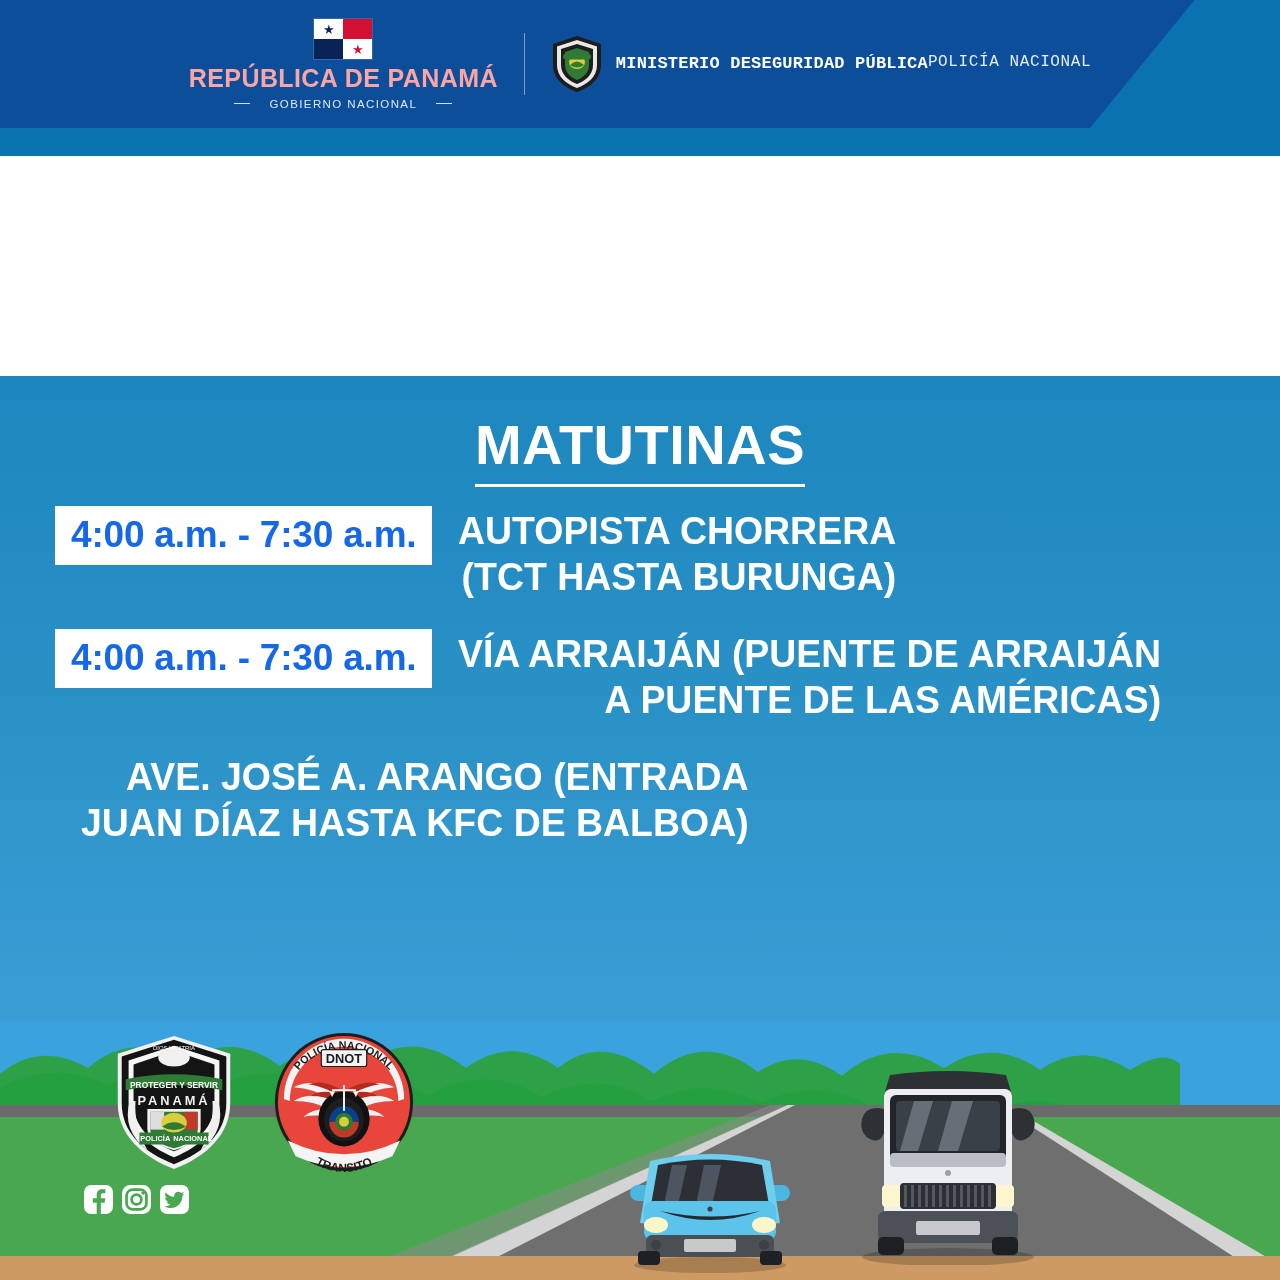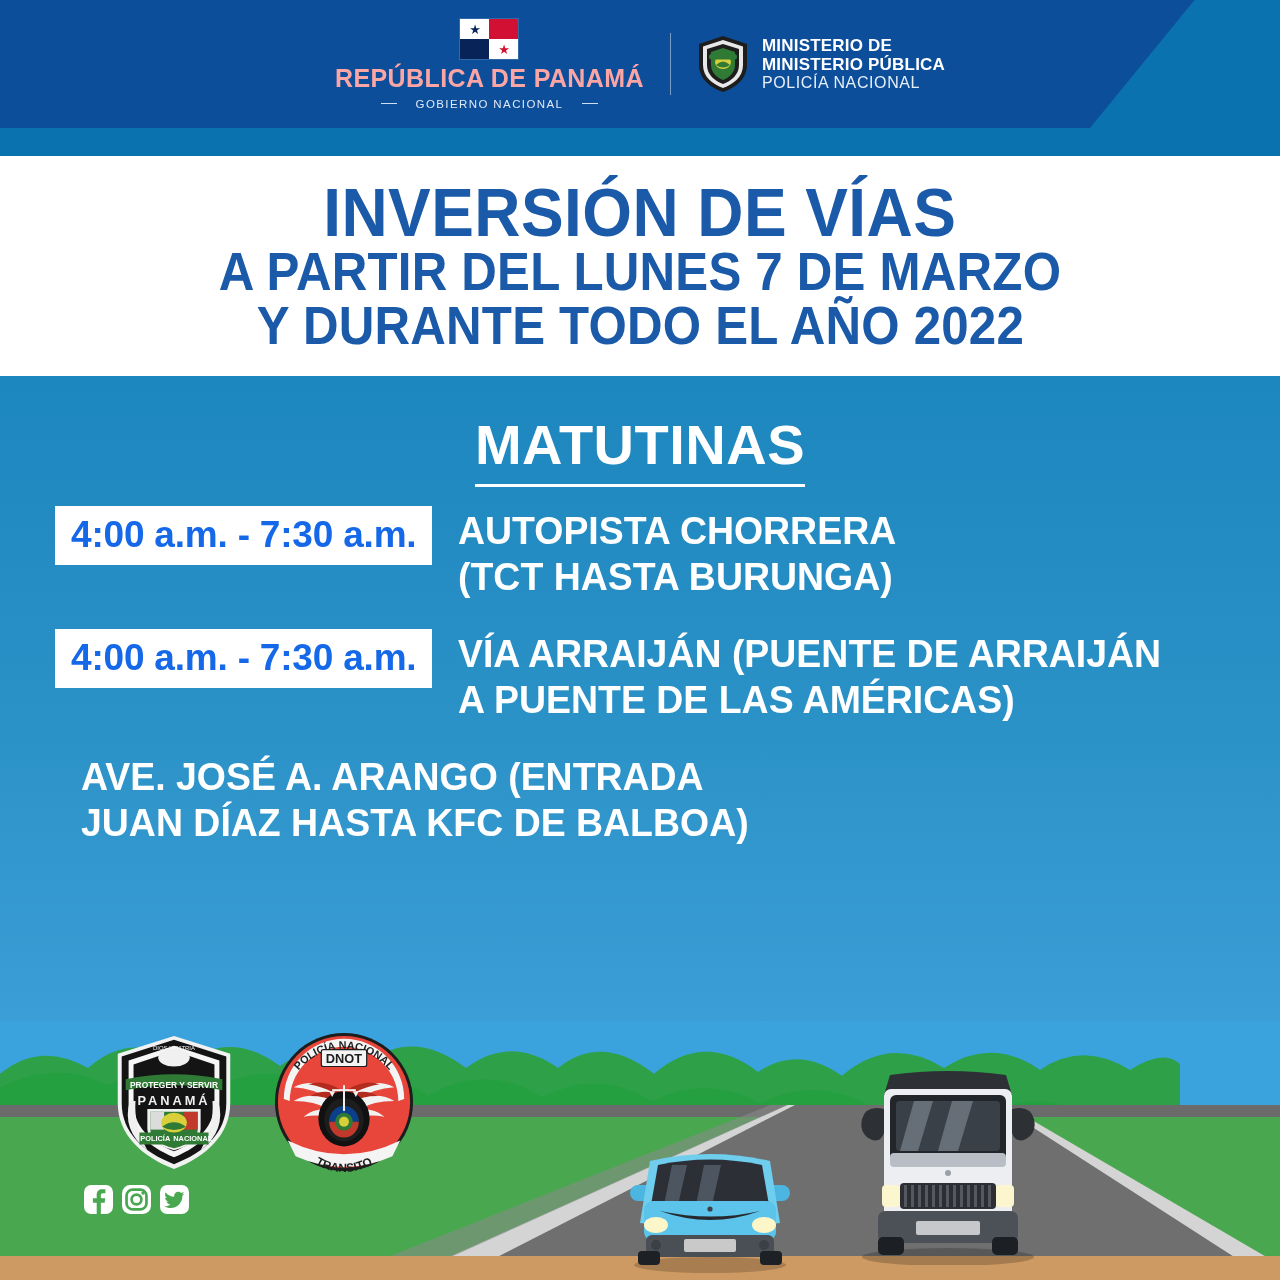--- a/index.html
+++ b/index.html
@@ -113,21 +113,21 @@
     height: 62px;
     background: rgba(255,255,255,0.45);
   }
   .min-block {
     display: flex;
     align-items: center;
     gap: 13px;
     padding-left: 26px;
   }
   .shield-logo { width: 52px; height: 58px; flex: none; }
-  .min-text { display: flex; flex-direction: column; line-height: 1.12; }
+  .min-text { display: flex; flex-direction: row; line-height: 1.12; font-family: Liberation Mono, monospace; }
   .min-l1, .min-l2 {
     color: #ffffff;
     font-weight: bold;
     font-size: 17px;
     letter-spacing: 0.2px;
     white-space: nowrap;
   }
   .min-l3 {
     color: #e6eff9;
     font-size: 16px;
@@ -184,21 +184,21 @@
   .section-title {
     display: inline-block;
     color: #ffffff;
     font-weight: bold;
     font-size: 56px;
     letter-spacing: 0.5px;
     padding-bottom: 7px;
     border-bottom: 3px solid #ffffff;
   }
 
-  .rows { position: absolute; left: 0; top: 130px; width: 1280px; }
+  .rows { position: absolute; left: 0; top: 130px; width: 1280px; text-align: right; }
   .row {
     display: flex;
     align-items: flex-start;
     margin-bottom: 29px;
     padding-left: 55px;
   }
   .time-pill {
     background: #ffffff;
     color: #1568e8;
     font-weight: bold;
@@ -311,32 +311,27 @@
           <path d="M26 5 L46 11.5 V30 C46 42 36 49.5 26 53 C16 49.5 6 42 6 30 V11.5 Z" fill="#e8e8e8"></path>
           <path d="M26 9 L42 14 V30 C42 40 34 46 26 49 C18 46 10 40 10 30 V14 Z" fill="#1d1d1d"></path>
           <path d="M26 13 L38 17 V30 C38 38 32 42.5 26 45 C20 42.5 14 38 14 30 V17 Z" fill="#2f7a35"></path>
           <ellipse cx="26" cy="27" rx="8" ry="7" fill="#d8cf3a"></ellipse>
           <path d="M19 30 q7 -7 14 0 q-7 5 -14 0Z" fill="#2f7a35"></path>
           <rect x="12" y="19" width="28" height="5.5" rx="2.5" fill="#2f7a35"></rect>
           <rect x="13" y="19.6" width="26" height="4.2" rx="2" fill="#2f7a35"></rect>
         </svg>
         <div class="min-text">
           <span class="min-l1">MINISTERIO DE</span>
-          <span class="min-l2">MINISTERIO PÚBLICA</span>
+          <span class="min-l2">SEGURIDAD PÚBLICA</span>
           <span class="min-l3">POLICÍA NACIONAL</span>
         </div>
       </div>
     </div>
   </div>
 
-  <div class="title-band">
-    <div class="title-1">INVERSIÓN DE VÍAS</div>
-    <div class="title-2">A PARTIR DEL LUNES 7 DE MARZO</div>
-    <div class="title-3">Y DURANTE TODO EL AÑO 2022</div>
-  </div>
 
   <div class="body-area">
     <div class="section-title-wrap">
       <span class="section-title">MATUTINAS</span>
     </div>
 
     <div class="rows">
 
       <div class="row">
         <div class="time-pill">4:00 a.m. - 7:30 a.m.</div>

